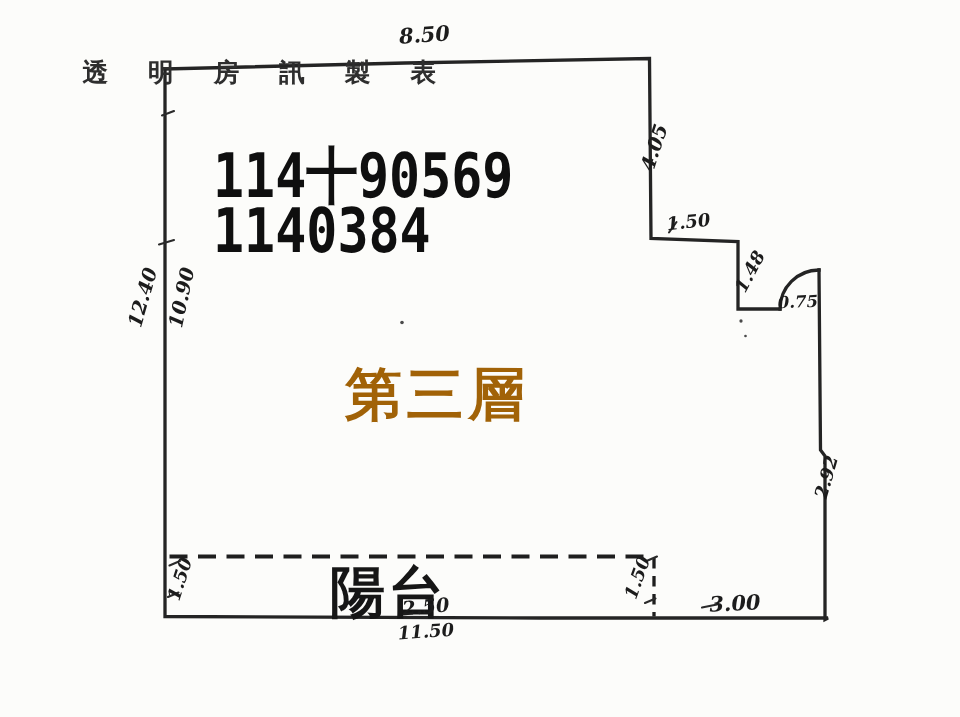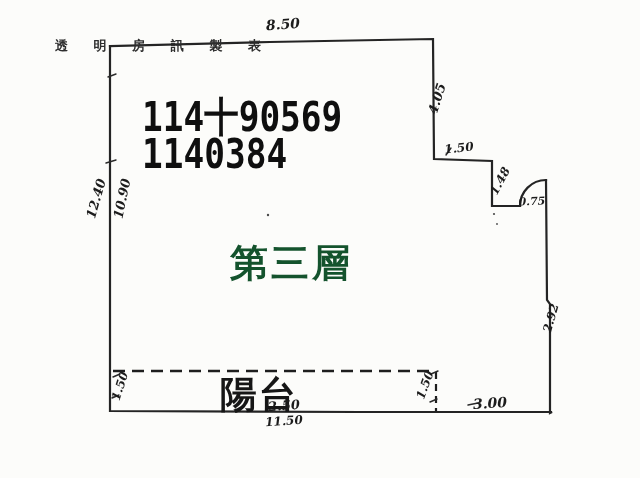--- a/index.html
+++ b/index.html
@@ -9,33 +9,33 @@
     background:#fcfcfa;
   }
   .plan{position:absolute;left:0;top:0;width:640px;height:478px;}
   .wall{stroke:#242424;stroke-width:2.2;fill:none;stroke-linecap:square;stroke-linejoin:miter;}
   .dash-h{stroke:#1e1e1e;stroke-width:2.6;fill:none;stroke-dasharray:12 7;}
   .dash-v{stroke:#1e1e1e;stroke-width:2.2;fill:none;stroke-dasharray:7 5;}
   .tick{stroke:#2a2a2a;stroke-width:1.4;stroke-linecap:round;}
   .speck{fill:#4a4a4a;}
   .watermark{
     position:absolute;left:55px;top:37px;
-    font-family:"Liberation Sans",sans-serif;font-size:13px;font-weight:600;
+    font-family:"Liberation Sans",sans-serif;font-size:17px;font-weight:600;
     color:#2e2e2e;letter-spacing:11px;white-space:nowrap;
   }
   .stamp{
     position:absolute;left:142px;top:99px;
     font-family:"DejaVu Sans Mono","Liberation Mono",monospace;
     font-weight:700;font-size:41px;line-height:37px;color:#0f0f0f;
     transform:scaleX(0.84);transform-origin:0 0;white-space:nowrap;
   }
   .room-label{
     position:absolute;left:230px;top:238px;
     font-family:"DejaVu Serif","Liberation Serif",serif;
-    font-weight:700;font-size:38px;color:#14532d;letter-spacing:3px;white-space:nowrap;
+    font-weight:700;font-size:38px;color:#a16207;letter-spacing:3px;white-space:nowrap;
   }
   .balcony-label{
     position:absolute;left:220px;top:370px;
     font-family:"DejaVu Serif","Liberation Serif",serif;
     font-weight:700;font-size:37px;color:#161616;letter-spacing:2px;white-space:nowrap;
   }
   .dim{
     position:absolute;width:44px;text-align:center;
     font-family:"DejaVu Serif","Liberation Serif",serif;
     font-style:italic;font-weight:700;font-size:13px;color:#1c1c1c;white-space:nowrap;

